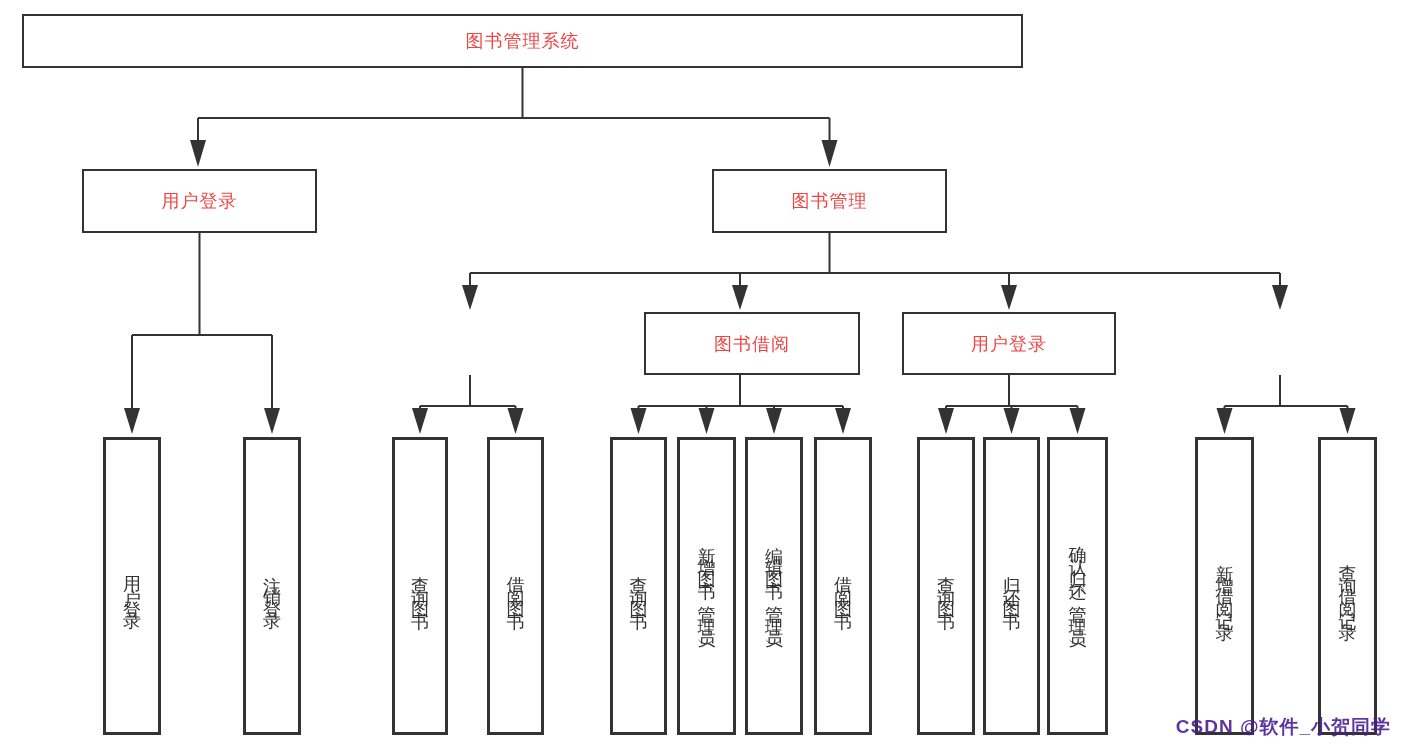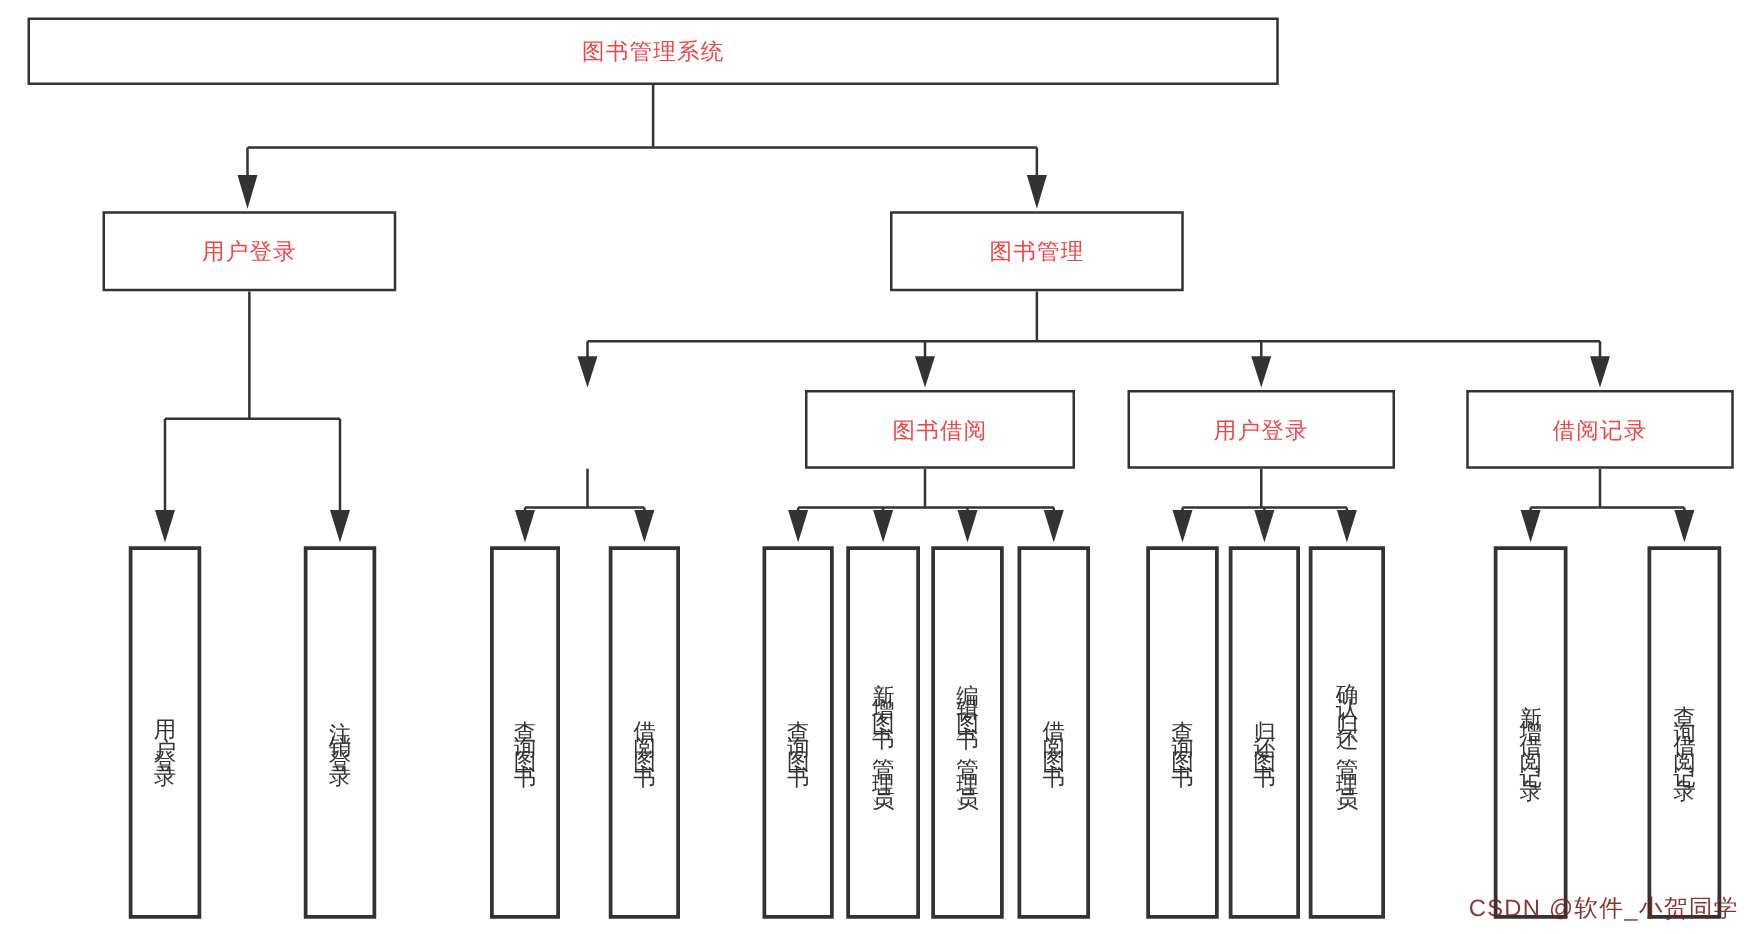--- a/index.html
+++ b/index.html
@@ -47,24 +47,25 @@
     letter-spacing: 12px;
     line-height: 1;
     color: #333333;
   }
   .watermark {
     position: absolute;
     right: 14px;
     top: 714px;
     font-size: 19px;
     letter-spacing: 1px;
-    color: #7f1d1d;
+    color: #4c1d95;
     opacity: 0.9;
     white-space: nowrap;
     z-index: 5;
+    font-weight: bold;
   }
 </style>
 </head>
 <body>
 
 <div class="canvas">
 
   <svg class="connectors" viewBox="0 0 1405 747" xmlns="http://www.w3.org/2000/svg">
     <g stroke="#333333" stroke-width="2" fill="none">
 
@@ -119,23 +120,20 @@
   <div class="node" style="left:712px; top:169px; width:235px; height:64px;">
     <span>图书管理</span>
   </div>
 
   <div class="node" style="left:632px; top:312px; width:216px; height:63px;margin-left:12px;">
     <span>图书借阅</span>
   </div>
   <div class="node" style="left:902px; top:312px; width:214px; height:63px;">
     <span>用户登录</span>
   </div>
-  <div class="node" style="left:1173px; top:312px; width:214px; height:63px;">
-    <span>借阅记录</span>
-  </div>
 
   <div class="leaf" style="left:103px; top:437px; width:58px; height:298px;">
     <span>用户登录</span>
   </div>
   <div class="leaf" style="left:243px; top:437px; width:58px; height:298px;">
     <span>注销登录</span>
   </div>
 
   <div class="leaf" style="left:392px; top:437px; width:56px; height:298px;">
     <span>查询图书</span>

